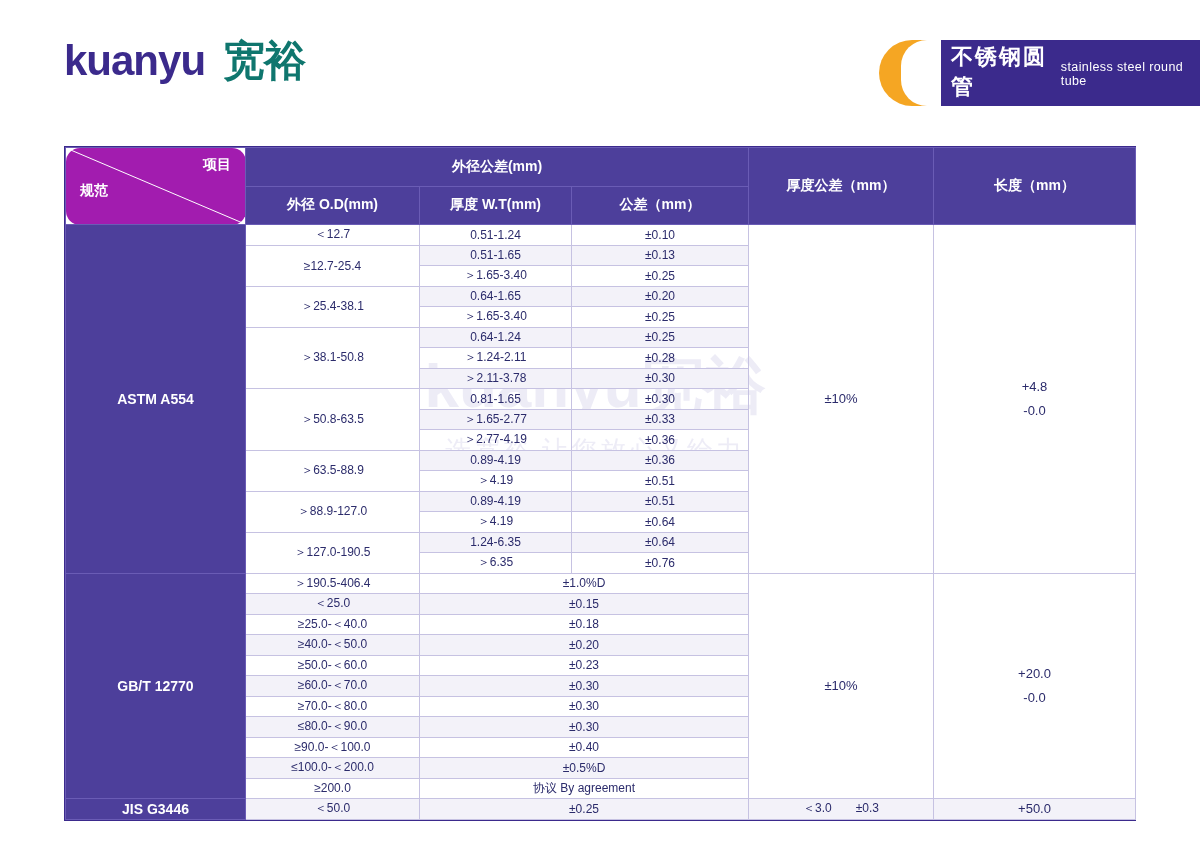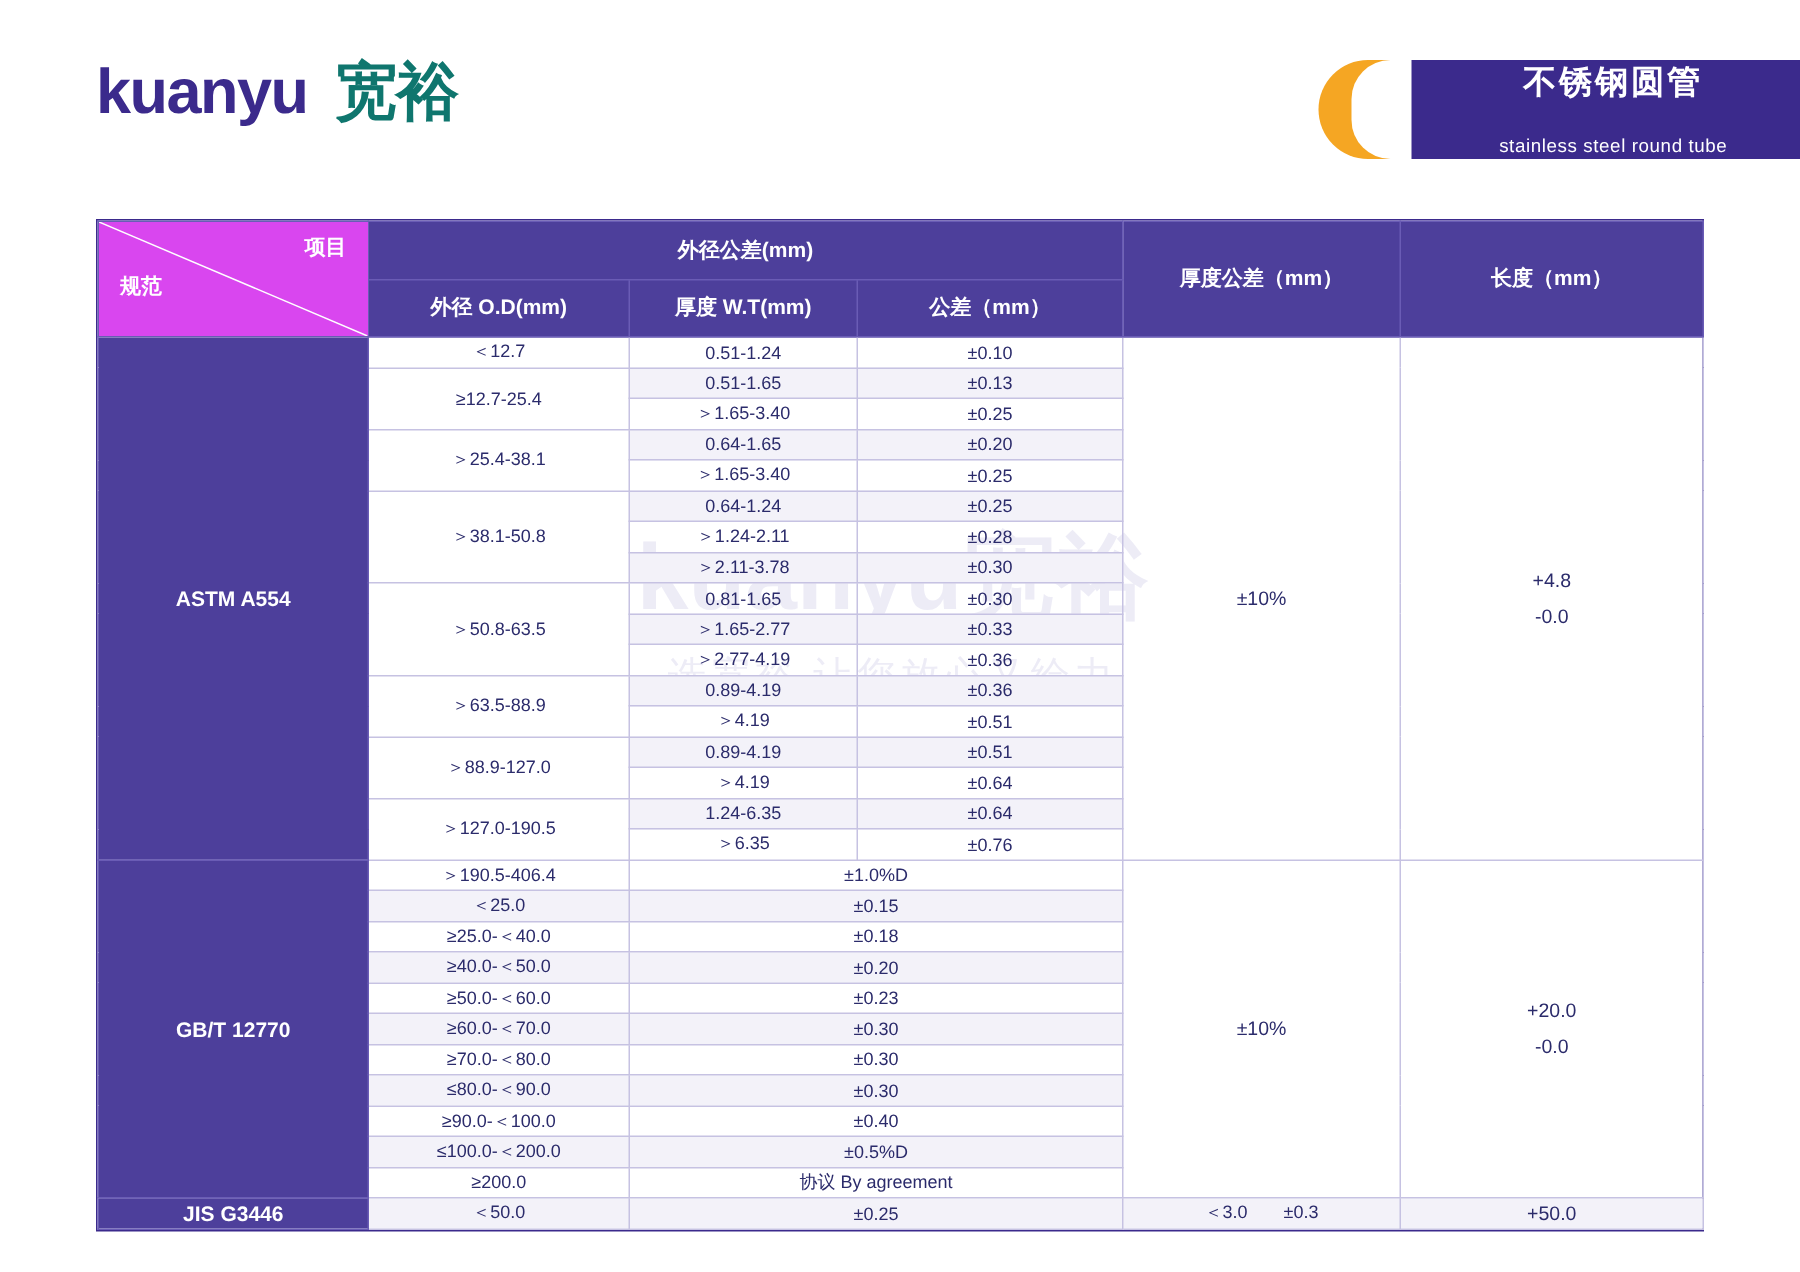--- a/index.html
+++ b/index.html
@@ -84,21 +84,21 @@
     border-top-left-radius: 26px;
     border-bottom-left-radius: 26px;
   }
   .badge-text {
     position: absolute;
     left: 56px;
     right: 0;
     top: 0;
     height: 64px;
     display: flex;
-    flex-direction: column;
+    flex-direction: row;
     align-items: center;
     justify-content: space-between;
     color: #ffffff;
   }
   .badge-title {
     font-size: 22px;
     font-weight: bold;
     letter-spacing: 2px;
   }
   .badge-subtitle {
@@ -169,25 +169,26 @@
   
   .hdr-cell {
     background: #4d3f9b;
     color: #ffffff;
     font-size: 14px;
     font-weight: bold;
     height: 36px;
     border-color: #6a5cb5 !important;
   }
   .diag-cell {
-    background: #d946ef;
+    background: #a21caf;
     color: #ffffff;
     position: relative;
     height: 76px;
     border-color: #6a5cb5 !important;
+    border-radius: 14px;
   }
   .diag-cell svg {
     position: absolute;
     left: 0; top: 0;
     width: 100%;
     height: 100%;
   }
   .diag-top {
     position: absolute;
     right: 14px;

